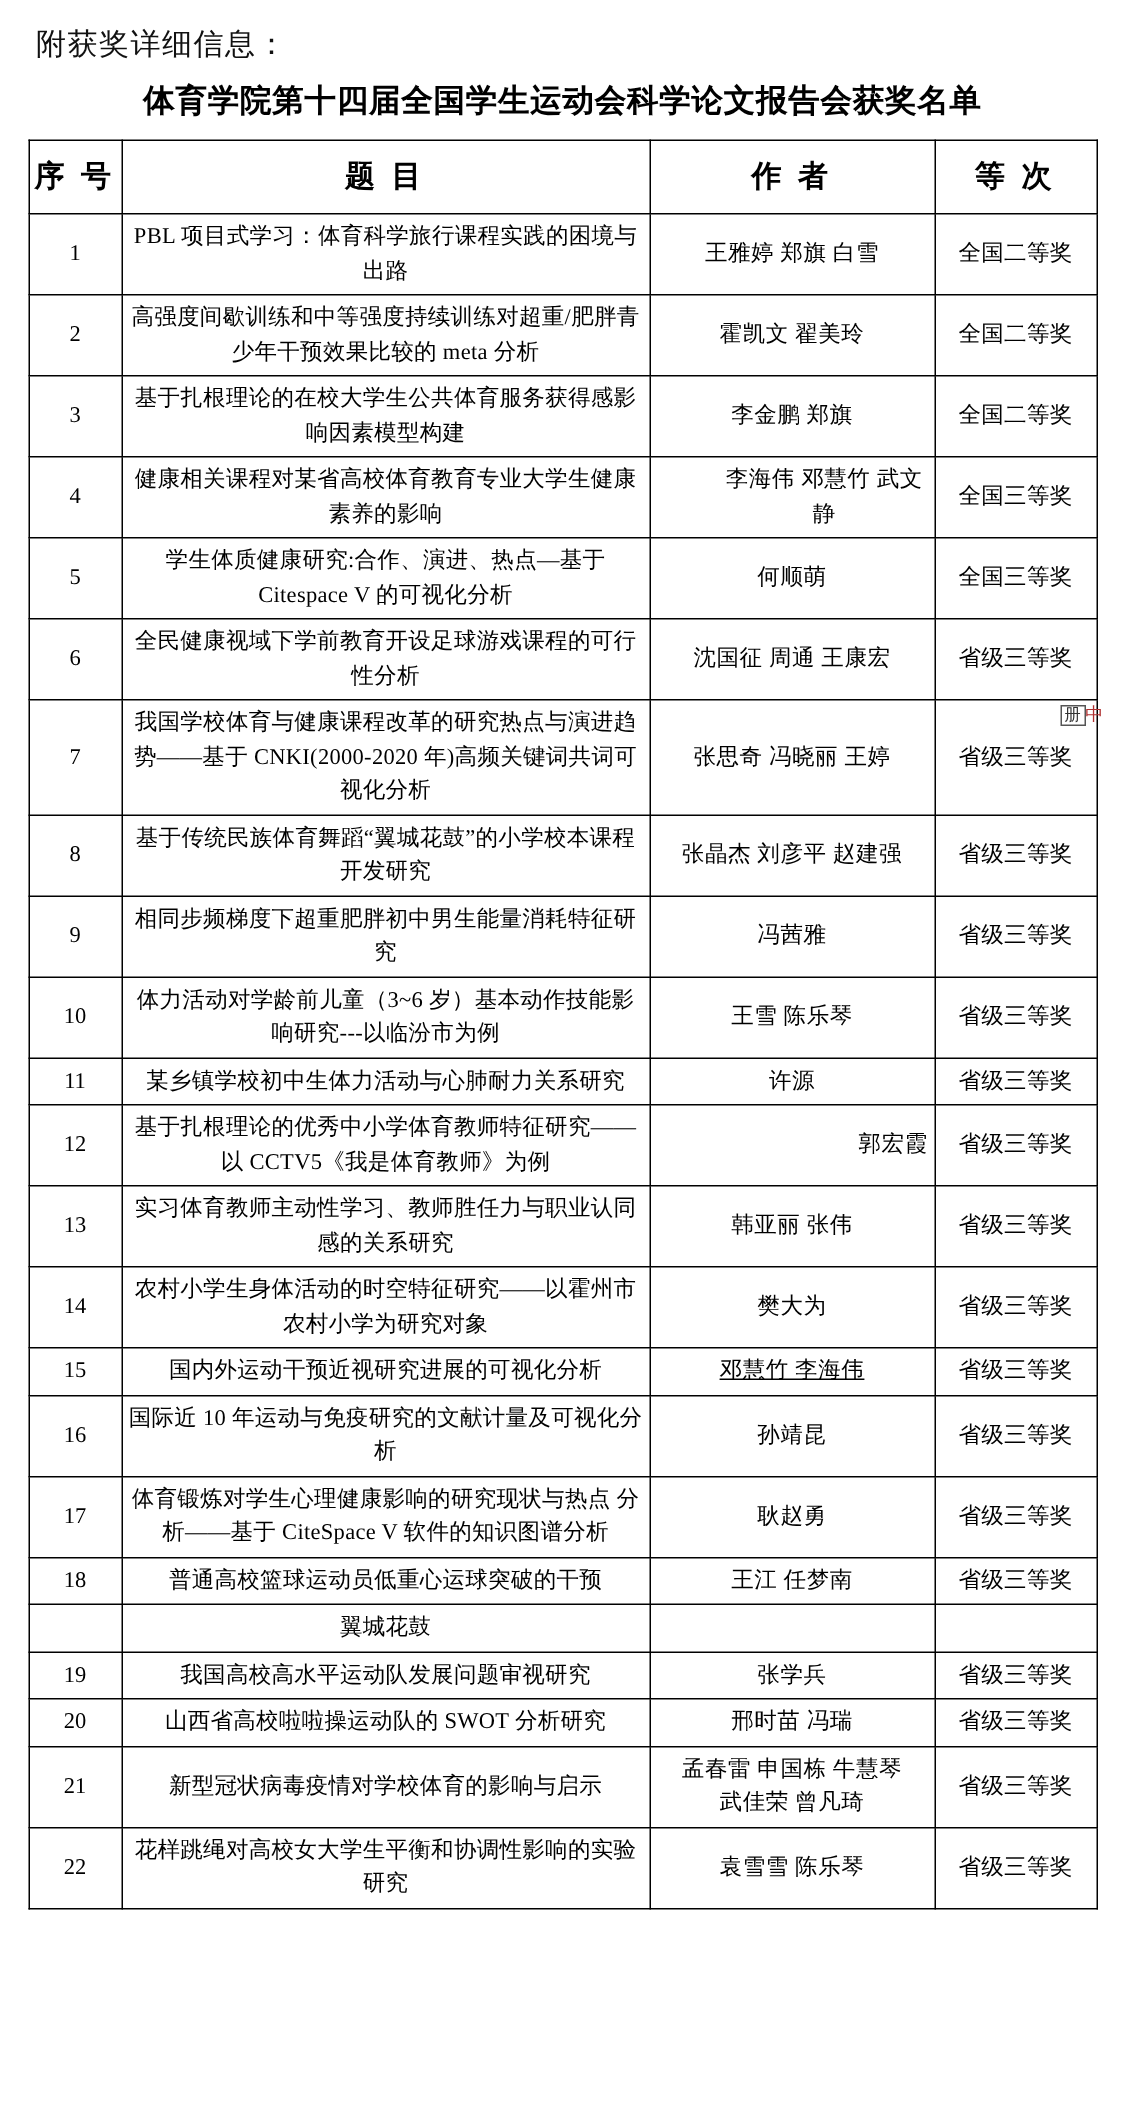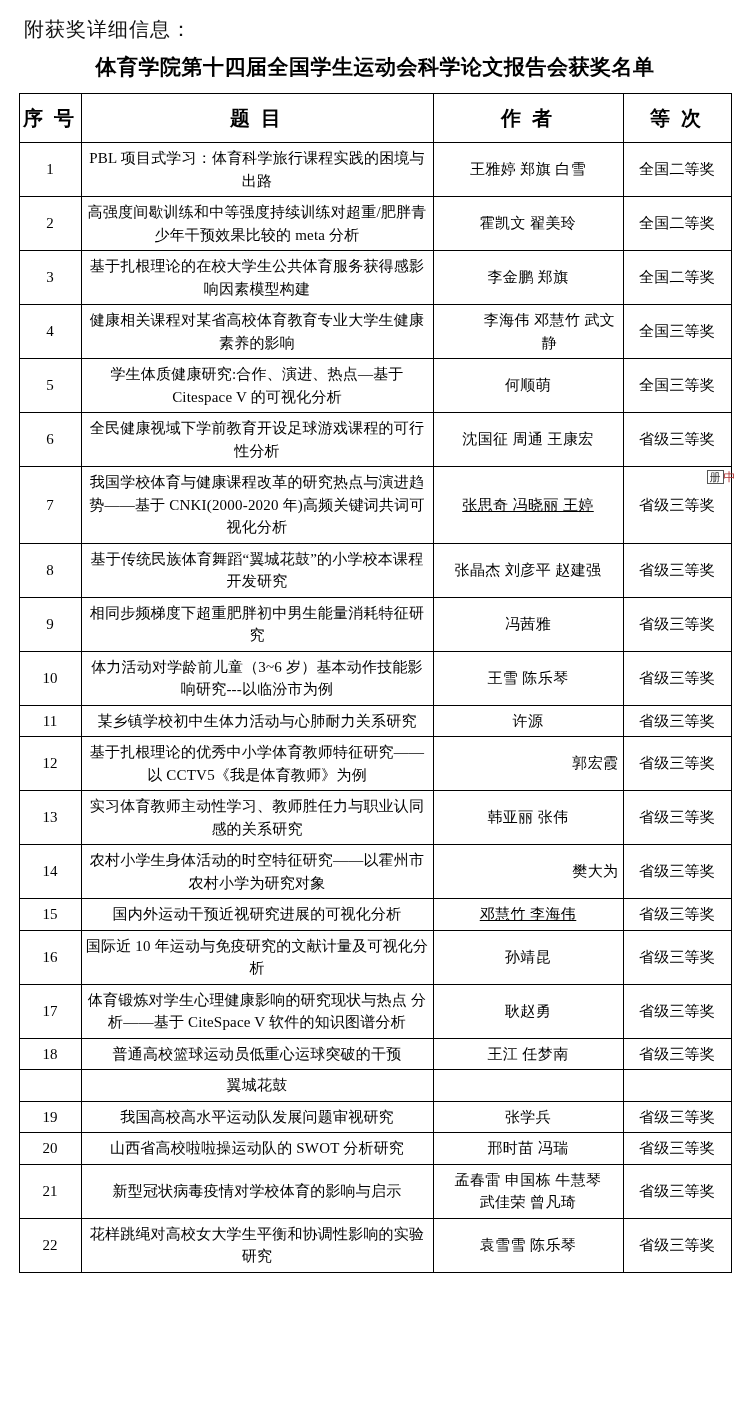--- a/index.html
+++ b/index.html
@@ -158,21 +158,21 @@
         </tr>
         <tr>
           <td class="no">6</td>
           <td class="title">全民健康视域下学前教育开设足球游戏课程的可行性分析</td>
           <td class="author" style="white-space: pre-line;">沈国征  周通  王康宏</td>
           <td class="level">省级三等奖</td>
         </tr>
         <tr>
           <td class="no">7</td>
           <td class="title">我国学校体育与健康课程改革的研究热点与演进趋势——基于 CNKI(2000-2020 年)高频关键词共词可视化分析</td>
-          <td class="author" style="white-space: pre-line; text-decoration: underline;">张思奇  冯晓丽  王婷</td>
+          <td class="author" style="white-space: pre-line;">张思奇  冯晓丽  王婷</td>
           <td class="level">省级三等奖</td>
         </tr>
         <tr>
           <td class="no">8</td>
           <td class="title">基于传统民族体育舞蹈“翼城花鼓”的小学校本课程开发研究</td>
           <td class="author" style="white-space: pre-line;">张晶杰  刘彦平  赵建强</td>
           <td class="level">省级三等奖</td>
         </tr>
         <tr>
           <td class="no">9</td>
@@ -200,21 +200,21 @@
         </tr>
         <tr>
           <td class="no">13</td>
           <td class="title">实习体育教师主动性学习、教师胜任力与职业认同感的关系研究</td>
           <td class="author" style="white-space: pre-line;">韩亚丽  张伟</td>
           <td class="level">省级三等奖</td>
         </tr>
         <tr>
           <td class="no">14</td>
           <td class="title">农村小学生身体活动的时空特征研究——以霍州市农村小学为研究对象</td>
-          <td class="author" style="white-space: pre-line; text-align: right;">樊大为</td>
+          <td class="author" style="white-space: pre-line;">樊大为</td>
           <td class="level">省级三等奖</td>
         </tr>
         <tr>
           <td class="no">15</td>
           <td class="title">国内外运动干预近视研究进展的可视化分析</td>
           <td class="author" style="white-space: pre-line; text-decoration: underline;">邓慧竹  李海伟</td>
           <td class="level">省级三等奖</td>
         </tr>
         <tr>
           <td class="no">16</td>

